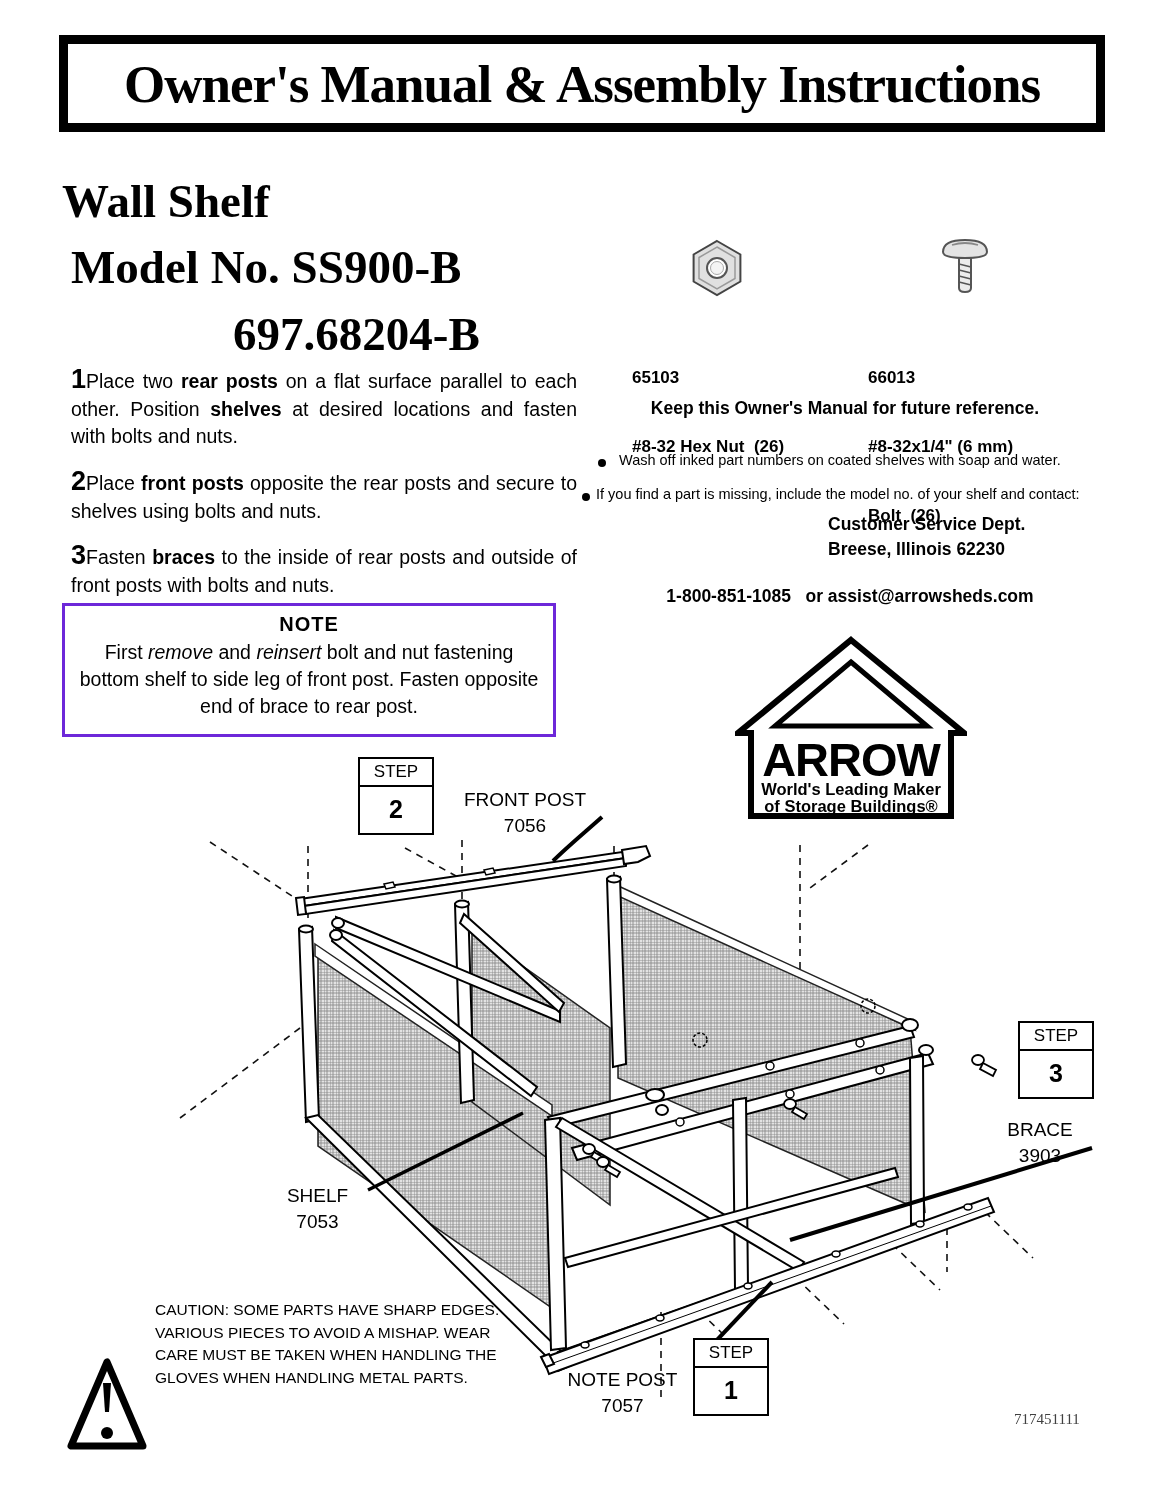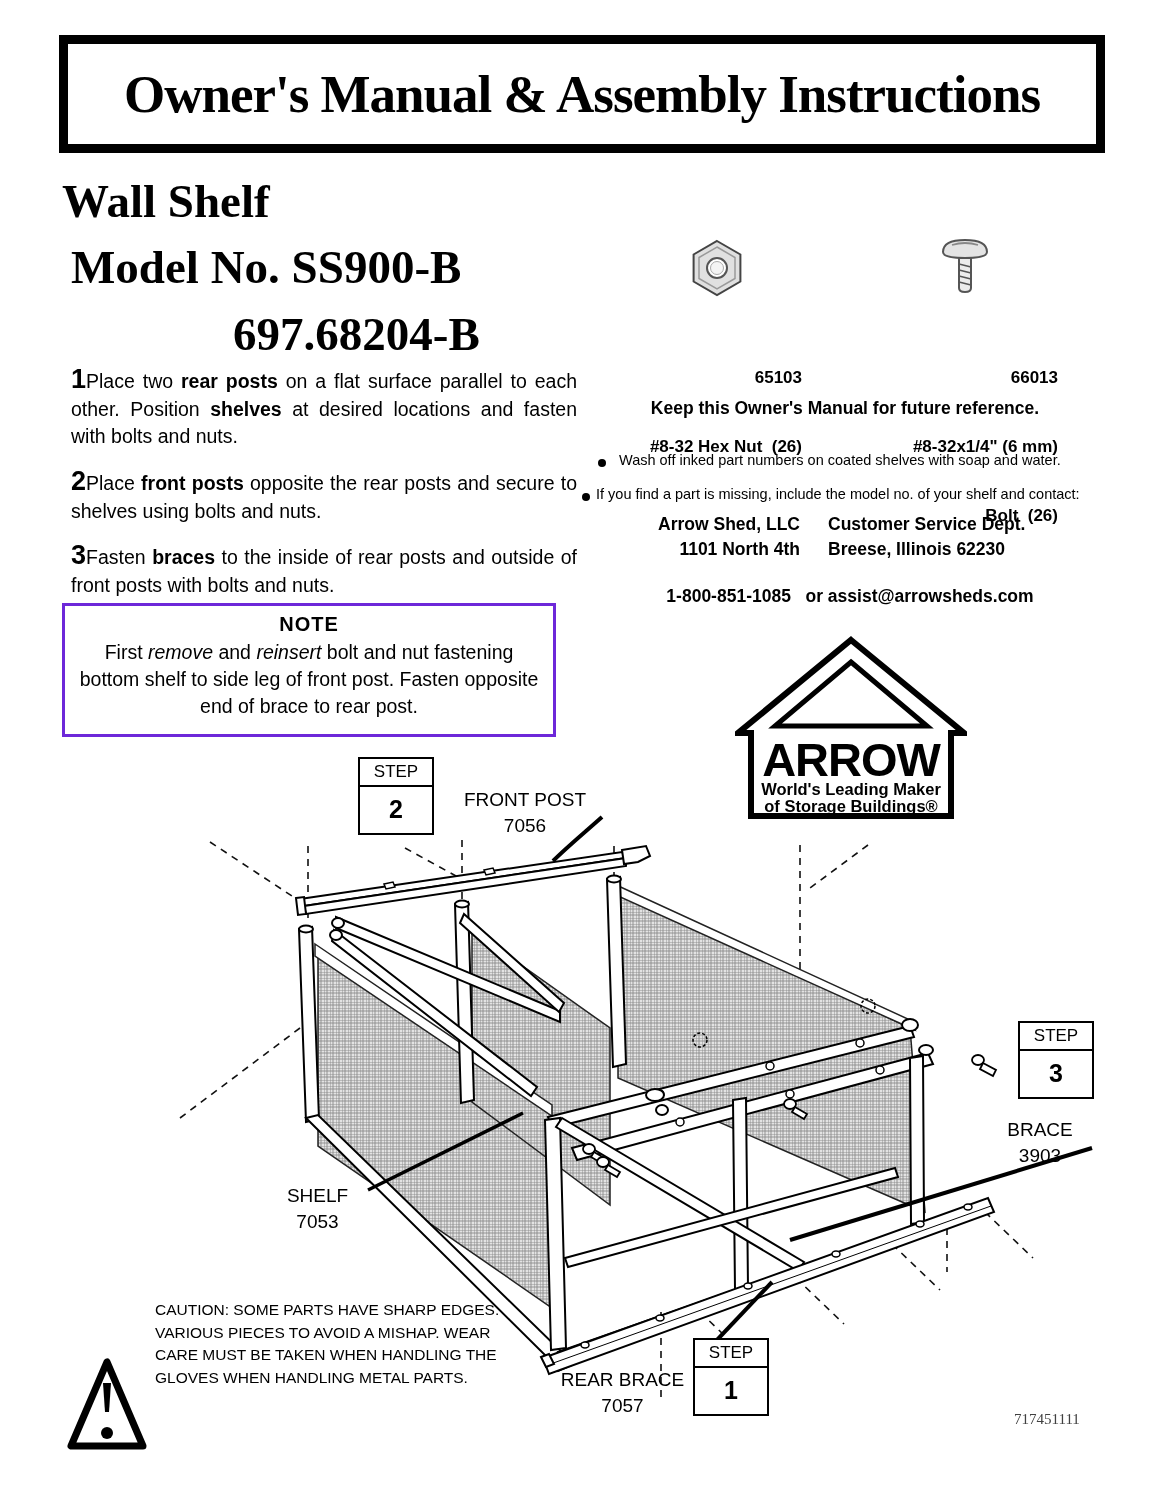--- a/index.html
+++ b/index.html
@@ -1,36 +1,36 @@
 <!DOCTYPE html>
 <html><head>
 <meta charset="utf-8">
 <style>
   html,body{margin:0;padding:0;background:#888;}
   #page{position:relative;width:1159px;height:1500px;background:#ffffff;overflow:hidden;
         font-family:"Liberation Sans",sans-serif;color:#000;}
   .abs{position:absolute;}
   
-  #title-box{left:59px;top:35px;width:1046px;height:118px;border:9px solid #000;
+  #title-box{left:59px;top:35px;width:1046px;height:97px;border:9px solid #000;
              display:flex;align-items:center;justify-content:center;box-sizing:border-box;}
   #title-box h1{margin:0;font-family:"Liberation Serif",serif;font-weight:bold;font-size:53px;
                 letter-spacing:-1px;white-space:nowrap;}
   .product-line{font-family:"Liberation Serif",serif;font-weight:bold;font-size:47px;white-space:nowrap;}
   
   #steps{left:62px;top:366px;width:506px;margin-left:9px;}
   .step{margin:0 0 17px 0;font-size:19.5px;line-height:1.42;text-align:justify;}
   .step .stepnum{font-size:27px;font-weight:bold;line-height:1;}
   .step b{font-weight:bold;}
   
   #note-box{left:62px;top:603px;width:494px;border:3px solid #6d28d9;box-sizing:border-box;
             padding:7px 12px 14px 12px;text-align:center;}
   #note-title{font-weight:bold;font-size:20px;margin-bottom:3px;letter-spacing:1px;}
   #note-body{font-size:19.5px;line-height:1.38;}
   
-  .hw-label{font-weight:bold;font-size:17px;text-align:right;white-space:pre;line-height:23px;}
+  .hw-label{font-weight:bold;font-size:17px;text-align:left;white-space:pre;line-height:23px;}
   #keep-note{left:610px;top:398px;width:470px;text-align:center;font-weight:bold;font-size:17.5px;}
   .bullet-dot{width:8px;height:8px;border-radius:50%;background:#000;}
   .bullet-text{font-size:14.5px;white-space:nowrap;}
   .contact{font-weight:bold;font-size:17.5px;line-height:25px;white-space:nowrap;}
   #phone-line{left:600px;top:586px;width:500px;text-align:center;font-weight:bold;font-size:17.5px;}
   
   .dg-label{text-align:center;font-size:19px;line-height:26px;white-space:nowrap;}
   .step-box{width:72px;border:2.5px solid #000;background:#fff;box-sizing:content-box;text-align:center;}
   .step-word{font-size:17px;height:26px;line-height:26px;border-bottom:2.5px solid #000;}
   .step-num{font-size:25px;font-weight:bold;height:46px;line-height:44px;}
@@ -208,24 +208,20 @@
     <div>66013</div>
     <div>#8-32x1/4" (6 mm)</div>
     <div>Bolt  (26)</div>
   </div>
 
   <div class="abs" id="keep-note">Keep this Owner's Manual for future reference.</div>
   <div class="abs bullet-dot" style="left:598px;top:459px;"></div>
   <div class="abs bullet-text" style="left:619px;top:452px;">Wash off inked part numbers on coated shelves with soap and water.</div>
   <div class="abs bullet-dot" style="left:582px;top:493px;"></div>
   <div class="abs bullet-text" style="left:596px;top:486px;">If you find a part is missing, include the model no. of your shelf and contact:</div>
-  <div class="abs contact" style="left:600px;top:512px;width:200px;text-align:right;">
-    <div>Arrow Shed, LLC</div>
-    <div>1101 North 4th</div>
-  </div>
   <div class="abs contact" style="left:828px;top:512px;">
     <div>Customer Service Dept.</div>
     <div>Breese, Illinois 62230</div>
   </div>
   <div class="abs" id="phone-line">
     <span>1-800-851-1085</span>&nbsp;&nbsp;
     <span>or assist@arrowsheds.com</span>
   </div>
 
   <svg class="abs" style="left:735px;top:636px;" width="232" height="184" viewBox="0 0 232 184">
@@ -255,21 +251,21 @@
   </div>
   <div class="abs dg-label" style="left:255px;top:1183px;width:125px;">
     <div>SHELF</div>
     <div>7053</div>
   </div>
   <div class="abs dg-label" style="left:985px;top:1117px;width:110px;">
     <div>BRACE</div>
     <div>3903</div>
   </div>
   <div class="abs dg-label" style="left:550px;top:1367px;width:145px;">
-    <div>REAR BRACE</div>
+    <div>NOTE POST</div>
     <div>7057</div>
   </div>
 
   <div class="abs" id="caution-text">
       <div>CAUTION: SOME PARTS HAVE SHARP EDGES.</div>
       <div>VARIOUS PIECES TO AVOID A MISHAP. WEAR</div>
       <div>CARE MUST BE TAKEN WHEN HANDLING THE</div>
       <div>GLOVES WHEN HANDLING METAL PARTS.</div>
     </div>
   <div class="abs" id="footer-code">717451111</div>

